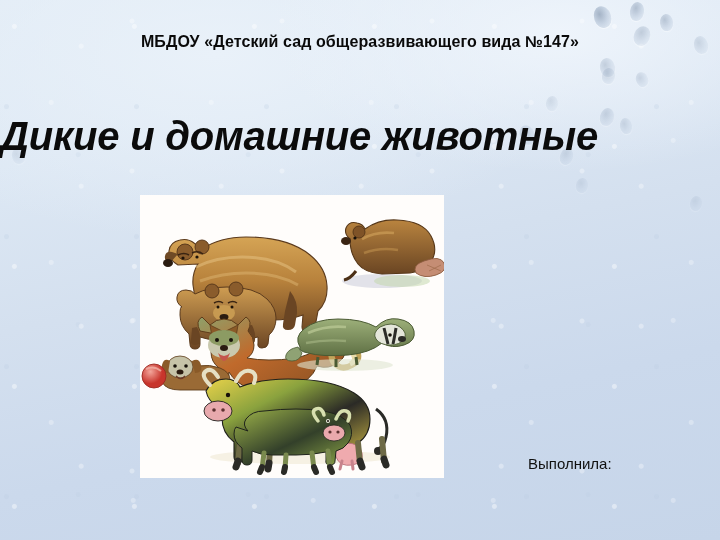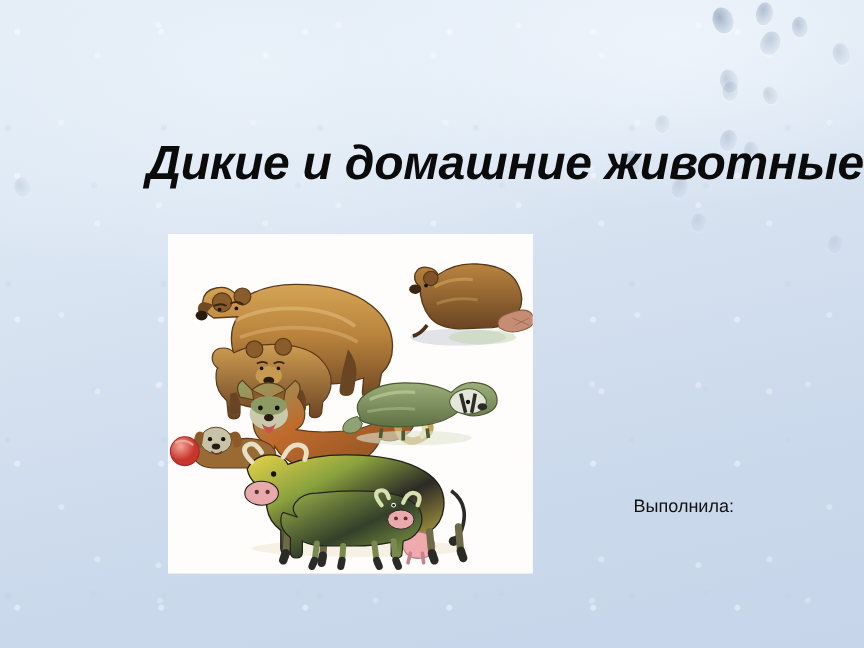--- a/index.html
+++ b/index.html
@@ -40,37 +40,37 @@
   }
 
   .subtitle{
     position:absolute;left:0;right:0;top:33px;
     text-align:center;
     font-size:16px;font-weight:bold;color:#0a0a0a;
     letter-spacing:.1px;white-space:nowrap;
   }
   .title{
     position:absolute;left:0;right:0;top:114px;
-    text-align:right;
+    text-align:left;
     font-size:40px;font-weight:bold;font-style:italic;color:#0b0b0b;
     letter-spacing:-.2px;white-space:nowrap;
   }
 
   .photo{
     position:absolute;left:140px;top:195px;width:304px;height:283px;
     background:linear-gradient(180deg,#fdfcfb 0%,#fffefd 55%,#fbf8f4 100%);
     overflow:hidden;
   }
   .photo .fig{position:absolute;}
 
   .credit{
     position:absolute;left:528px;top:412px;
     font-size:15px;color:#111;line-height:1.45;
   }
-  .credit div{white-space:nowrap;}
+  .credit div{white-space:nowrap;margin-top:41px;}
 </style>
 </head>
 <body>
 
 <div class="slide">
 
   <div class="grain"></div>
 
   <div class="tracks">
     <div class="track" style="left:594px;top:6px;width:17px;height:22px;transform:rotate(-18deg);"></div>
@@ -84,20 +84,21 @@
     <div class="track" style="left:620px;top:118px;width:12px;height:16px;transform:rotate(-10deg);opacity:.42;"></div>
     <div class="track" style="left:560px;top:148px;width:13px;height:17px;transform:rotate(18deg);opacity:.4;"></div>
     <div class="track" style="left:520px;top:125px;width:15px;height:20px;transform:rotate(-24deg);opacity:.5;"></div>
     <div class="track" style="left:546px;top:96px;width:12px;height:15px;transform:rotate(6deg);opacity:.35;"></div>
     <div class="track" style="left:694px;top:36px;width:14px;height:18px;transform:rotate(-14deg);opacity:.45;"></div>
     <div class="track" style="left:576px;top:178px;width:12px;height:15px;transform:rotate(10deg);opacity:.3;"></div>
     <div class="track" style="left:12px;top:148px;width:13px;height:16px;transform:rotate(-16deg);opacity:.3;"></div>
     <div class="track" style="left:690px;top:196px;width:12px;height:15px;transform:rotate(12deg);opacity:.28;"></div>
   </div>
 
+  <div class="subtitle">МБДОУ «Детский сад общеразвивающего вида №147»</div>
 
   <div class="title">Дикие и домашние животные</div>
 
   <div class="photo">
     <svg class="fig" width="304" height="283" viewBox="0 0 304 283" xmlns="http://www.w3.org/2000/svg">
       <defs>
         <linearGradient id="bearBody" x1="0" y1="0" x2="0" y2="1">
           <stop offset="0%" stop-color="#d5a455"></stop>
           <stop offset="45%" stop-color="#b8823c"></stop>
           <stop offset="100%" stop-color="#6b4522"></stop>

